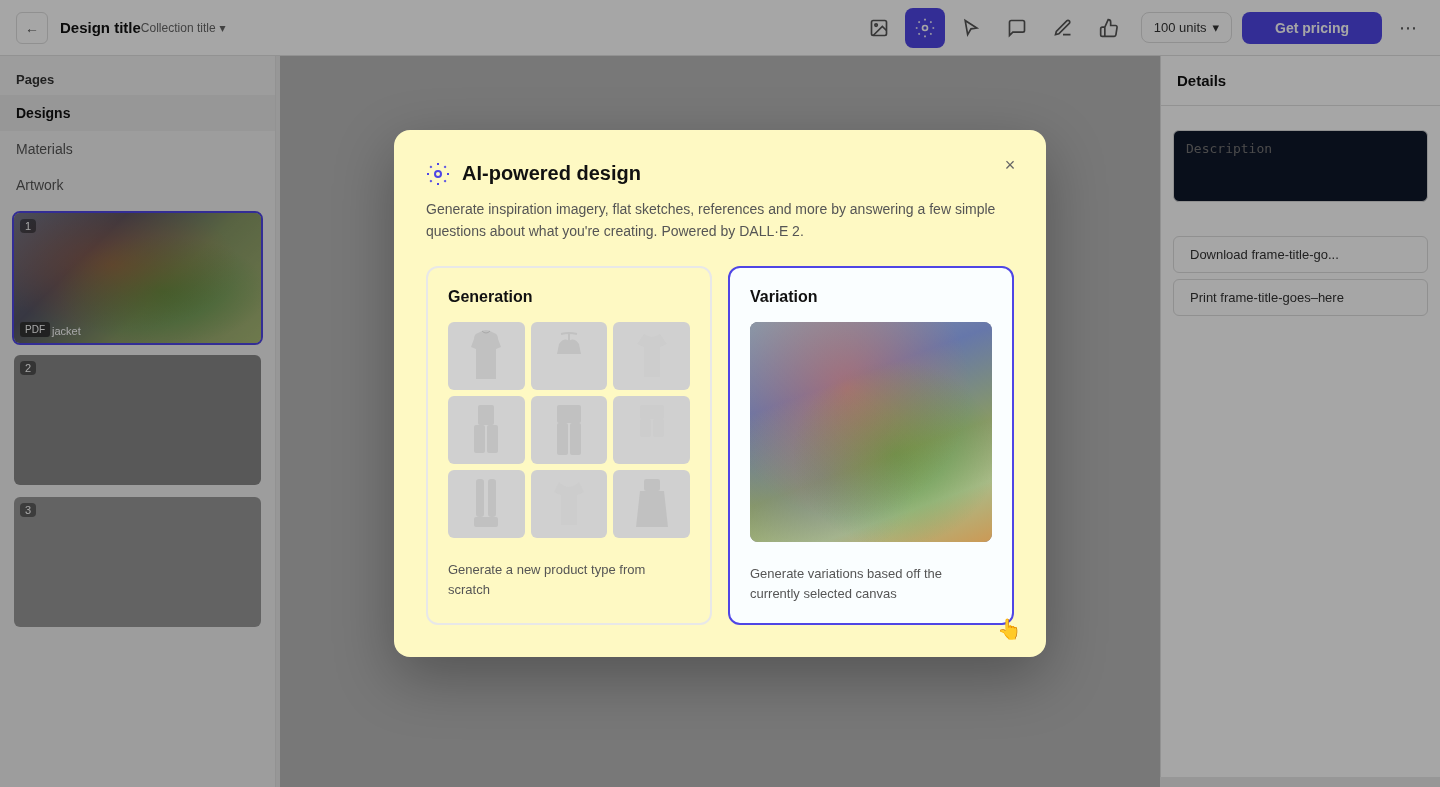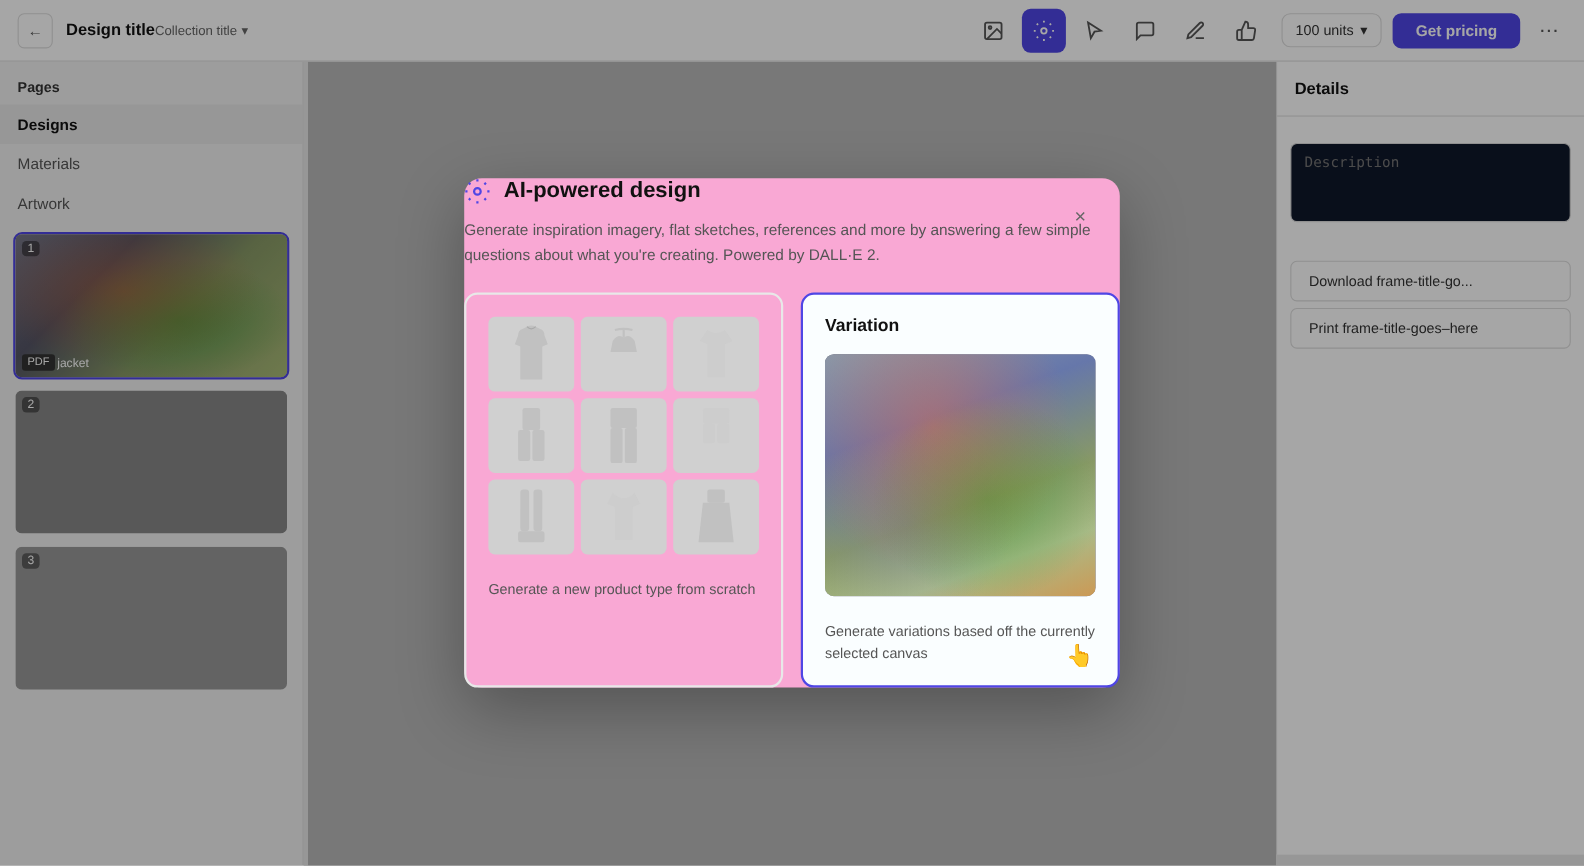--- a/index.html
+++ b/index.html
@@ -26,21 +26,21 @@
       font-size: 18px; color: #555;
     }
     .tool-btn.active { background: #4f46e5; color: #fff; }
     .header-right { display: flex; align-items: flex-start; gap: 10px; }
     .units-btn {
       display: flex; align-items: center; gap: 6px; padding: 7px 12px;
       border: 1px solid #ddd; border-radius: 8px; background: #fff; cursor: pointer;
       font-size: 13px; color: #333;
     }
     .get-pricing-btn {
-      padding: 8px 21px; background: #4f46e5; color: #fff; border: none;
+      padding: 8px 33px; background: #4f46e5; color: #fff; border: none;
       border-radius: 8px; font-size: 14px; font-weight: 600; cursor: pointer;
     }
     .more-btn {
       width: 32px; height: 32px; border: none; background: transparent;
       cursor: pointer; display: flex; align-items: center; justify-content: center;
       font-size: 18px; color: #555;
     }
 
     
     .sidebar {
@@ -105,22 +105,22 @@
       font-size: 13px; color: #333; text-align: left; cursor: pointer;
     }
 
     
     .modal-overlay {
       position: absolute; top: 0; left: 0; right: 0; bottom: 0;
       background: rgba(0,0,0,0.35); display: flex; align-items: center; justify-content: center;
       z-index: 100;
     }
     .modal {
-      background: #f9a8d4; border-radius: 16px; width: 596px; max-height: 600px;
-      position: relative; box-shadow: 0 20px 60px rgba(0,0,0,0.3);
+      background: #fef9c3; border-radius: 16px; width: 652px; max-height: 600px;
+      padding: 32px; position: relative; box-shadow: 0 20px 60px rgba(0,0,0,0.3);
     }
     .modal-header { display: flex; align-items: center; gap: 12px; margin-bottom: 12px; }
     .modal-title { font-size: 20px; font-weight: 700; color: #111; }
     .modal-close {
       position: absolute; top: 20px; right: 20px; width: 32px; height: 32px;
       border: none; background: transparent; cursor: pointer; font-size: 18px; color: #666;
       display: flex; align-items: center; justify-content: center;
     }
     .modal-desc { font-size: 14px; color: #555; line-height: 1.6; margin-bottom: 24px; }
 
@@ -310,20 +310,21 @@
         <path d="M12 1v2M12 21v2M4.22 4.22l1.42 1.42M18.36 18.36l1.42 1.42M1 12h2M21 12h2M4.22 19.78l1.42-1.42M18.36 5.64l1.42-1.42"></path>
       </svg>
       <h2 class="modal-title">AI-powered design</h2>
     </div>
     <button class="modal-close">×</button>
     <p class="modal-desc">Generate inspiration imagery, flat sketches, references and more by answering a few simple questions about what you're creating. Powered by DALL·E 2.</p>
 
     <div class="modal-cards">
 
       <div class="modal-card">
+        <div class="modal-card-title">Generation</div>
         <div class="gen-grid">
 
           <div class="gen-item">
             <svg viewBox="0 0 40 55" fill="#bbb">
               <path d="M8 10 Q8 5 12 4 L16 2 Q20 0 24 2 L28 4 Q32 5 32 10 L35 18 L30 20 L30 50 L10 50 L10 20 L5 18 Z"></path>
               <path d="M16 2 Q20 6 24 2" fill="none" stroke="#999" stroke-width="1"></path>
             </svg>
           </div>
           <div class="gen-item">
             <svg viewBox="0 0 40 55" fill="#bbb">

